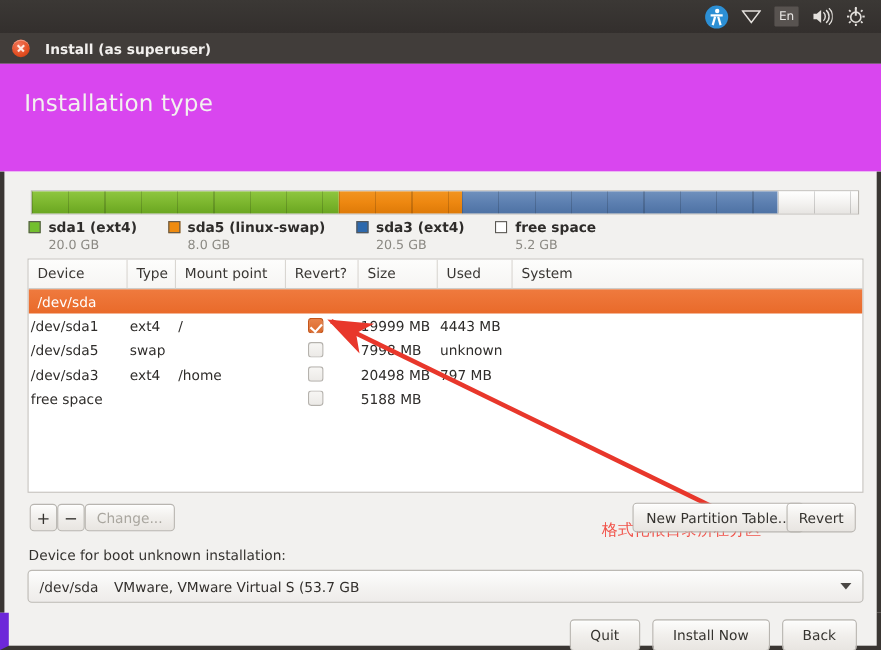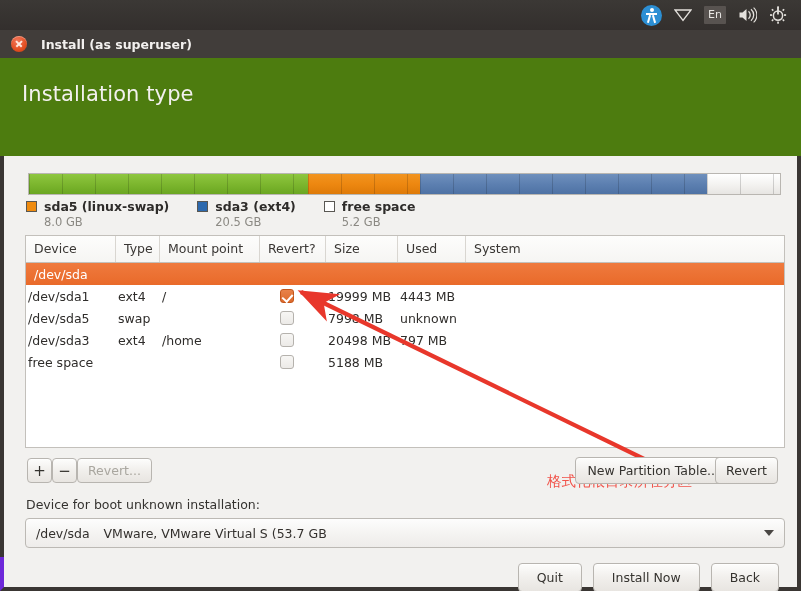--- a/index.html
+++ b/index.html
@@ -115,21 +115,21 @@
     color: #f2f0ee;
     font-size: 12.5px;
     font-weight: bold;
     margin-left: 14px;
   }
 
   .header-strip {
     position: absolute;
     left: 0; top: 28px;
     width: 801px; height: 98px;
-    background: #4d7c0f;
+    background: #d946ef;
   }
   .page-title {
     position: absolute;
     left: 22px; top: 24px;
     color: #f3f1ef;
     font-size: 21px;
     font-weight: normal;
     letter-spacing: .1px;
   }
 
@@ -141,21 +141,21 @@
     background: #f2f1ef;
     border-left: 4px solid #3a3633;
     border-right: 4px solid #3a3633;
     box-sizing: border-box;
   }
   .bottom-bar {
     position: absolute;
     left: 0; top: 527px;
     width: 801px; height: 34px;
     background: #f2f1ef;
-    border-left: 4px solid #6d28d9;
+    border-left: 8px solid #6d28d9;
     border-right: 4px solid #3a3633;
     border-bottom: 4px solid #3a3633;
     box-sizing: border-box;
   }
 
   
   .part-bar {
     position: absolute;
     left: 24px; top: 17px;
     width: 753px; height: 22px;
@@ -463,20 +463,27 @@
           <div class="ticks"></div>
         </div>
       <div class="seg freew" style="width:9.7%">
           <div class="ticks"></div>
         </div>
     </div>
 
     <div class="legend">
       <div class="legend-item">
         <div class="legend-top">
+          <span class="swatch green"></span>
+          <span class="legend-label">sda1 (ext4)</span>
+        </div>
+        <div class="legend-size">20.0 GB</div>
+      </div>
+      <div class="legend-item">
+        <div class="legend-top">
           <span class="swatch orange"></span>
           <span class="legend-label">sda5 (linux-swap)</span>
         </div>
         <div class="legend-size">8.0 GB</div>
       </div>
       <div class="legend-item">
         <div class="legend-top">
           <span class="swatch blue"></span>
           <span class="legend-label">sda3 (ext4)</span>
         </div>
@@ -561,21 +568,21 @@
           <path d="M0,0.4 L9.5,4 L0,7.6 L2.6,4 Z" fill="#e8372b"></path>
         </marker>
       </defs>
       <line x1="671" y1="318" x2="297" y2="136" stroke="#e8372b" stroke-width="4.2" marker-end="url(#rh)"></line>
     </svg>
 
     <div class="annot-red">格式化根目录所在分区</div>
 
     <div class="btn btn-sq" id="btn-add">+</div>
     <div class="btn btn-sq" id="btn-rem">−</div>
-    <div class="btn disabled" id="btn-change">Revert...</div>
+    <div class="btn disabled" id="btn-change">Change...</div>
     <div class="btn" id="btn-newtable">New Partition Table...</div>
     <div class="btn" id="btn-revert">Revert</div>
 
     <div class="bootloader-label">Device for boot unknown installation:</div>
     <div class="combo">
       <span class="dev">/dev/sda</span>
       <span>VMware, VMware Virtual S (53.7 GB</span>
       <span class="arrow"></span>
     </div>
 

